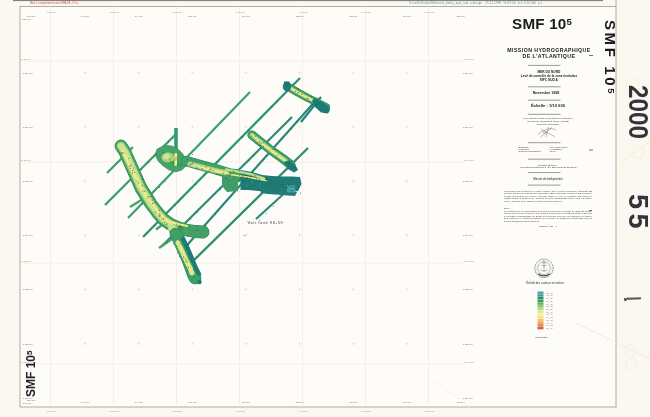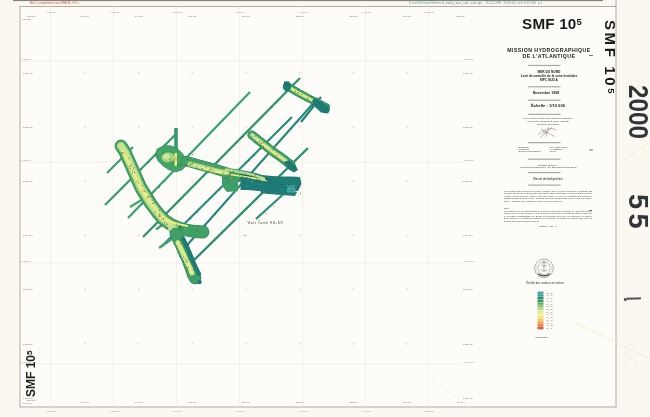--- a/index.html
+++ b/index.html
@@ -465,21 +465,21 @@
 </g>
 
 <line x1="576" y1="323" x2="650" y2="359" stroke="#f5eecd" stroke-width="1"></line>
 <line x1="620" y1="163" x2="650" y2="142" stroke="#f6efd5" stroke-width="1"></line>
 <circle cx="633" cy="86" r="7" fill="none" stroke="#f7f1dc" stroke-width="1.2"></circle>
 <circle cx="638" cy="152" r="6" fill="none" stroke="#f7f1dc" stroke-width="1.2"></circle>
 <line x1="432" y1="380" x2="470" y2="407" stroke="#f7f1d8" stroke-width="0.8"></line>
 </svg>
 <div style="position:absolute;left:30px;top:1.5px;font-size:2.7px;color:#bf5145">Bloc 1 complément levés MHA 98 - N 5 c</div>
 <div style="position:absolute;left:409px;top:2.4px;font-size:2.7px;color:#4b9187;letter-spacing:0.25px">S:/smf105/mha98/minute_bathy_mpc_sud_a.design&nbsp;&nbsp;&nbsp;25-11-1998&nbsp;&nbsp;16:32:04&nbsp;&nbsp;ech 1/10 000&nbsp;&nbsp;p.1</div>
-<div style="position:absolute;left:490px;top:15.3px;width:124px;text-align:center;font-weight:bold;font-size:15.2px;line-height:13px;letter-spacing:0.2px;color:#1a1a1a">SMF&nbsp;10<span style="font-size:9.5px;vertical-align:3.5px">5</span></div>
+<div style="position:absolute;left:480px;top:15.3px;width:124px;text-align:center;font-weight:bold;font-size:15.2px;line-height:13px;letter-spacing:0.2px;color:#1a1a1a">SMF&nbsp;10<span style="font-size:9.5px;vertical-align:3.5px">5</span></div>
 <div style="position:absolute;left:489px;top:47.3px;width:120px;text-align:center;font-weight:bold;font-size:5.2px;line-height:6.1px;letter-spacing:0.45px;color:#222">MISSION HYDROGRAPHIQUE<br>DE L’ATLANTIQUE</div>
 <div style="position:absolute;left:489px;top:69.9px;width:120px;text-align:center;font-weight:bold;font-size:3.2px;line-height:4.0px;color:#222">MER DU NORD<br>Levé de contrôle de la zone évolutive<br>MPC SUD A</div>
 <div style="position:absolute;left:489px;top:90.6px;width:114px;text-align:center;font-weight:bold;font-size:3.6px;color:#222">Novembre 1998</div>
 <div style="position:absolute;left:489px;top:102.9px;width:118px;text-align:center;font-weight:bold;font-size:4.1px;color:#222">Échelle : 1/10 000</div>
 <div style="position:absolute;left:489px;top:118.2px;width:118px;text-align:center;font-size:2.5px;line-height:2.7px;color:#3a3a3a">Levé effectué sous la direction de l’ingénieur<br>en chef de l’armement Pierre ANDRÉ<br>Directeur Technique</div>
 <div style="position:absolute;left:518.5px;top:147.0px;font-size:2.4px;line-height:2.15px;color:#3a3a3a">Ellipsoïde<br>Projection<br>Système géodésique</div>
 <div style="position:absolute;left:549px;top:147.0px;font-size:2.4px;line-height:2.15px;color:#3a3a3a">: CLARKE 1880 F<br>: LAMBERT I<br>: E.T.F.</div>
 <div style="position:absolute;left:489px;top:164.6px;width:118px;text-align:center;font-size:2.5px;line-height:2.7px;color:#333">Densité adoptée :<br>Voir rapport particulier n° 2/4 EPSHOM du 25/11/98</div>
 <div style="position:absolute;left:489px;top:177.2px;width:118px;text-align:center;font-size:3px;color:#222">Minute de bathymétrie</div>
 <div style="position:absolute;left:504px;top:189.6px;width:88px;text-align:justify;font-size:2.2px;line-height:2.5px;color:#3a3a3a">Les sondes sont déduites de la marée calculée par le modèle numérique l’intégralité BB 195 150 ont par les mesures d’un marégraphe utilisé numérique à ondes réduites alors de la base des mesures du port de référence utilisé. Le zéro de réduction des sondes le Cassis est situé à 11,554 m au - dessous du repère fondamental (repère I.G.N. type B195-435) n° 55 scellé sur le parapet en retour du pont George IV.</div>

